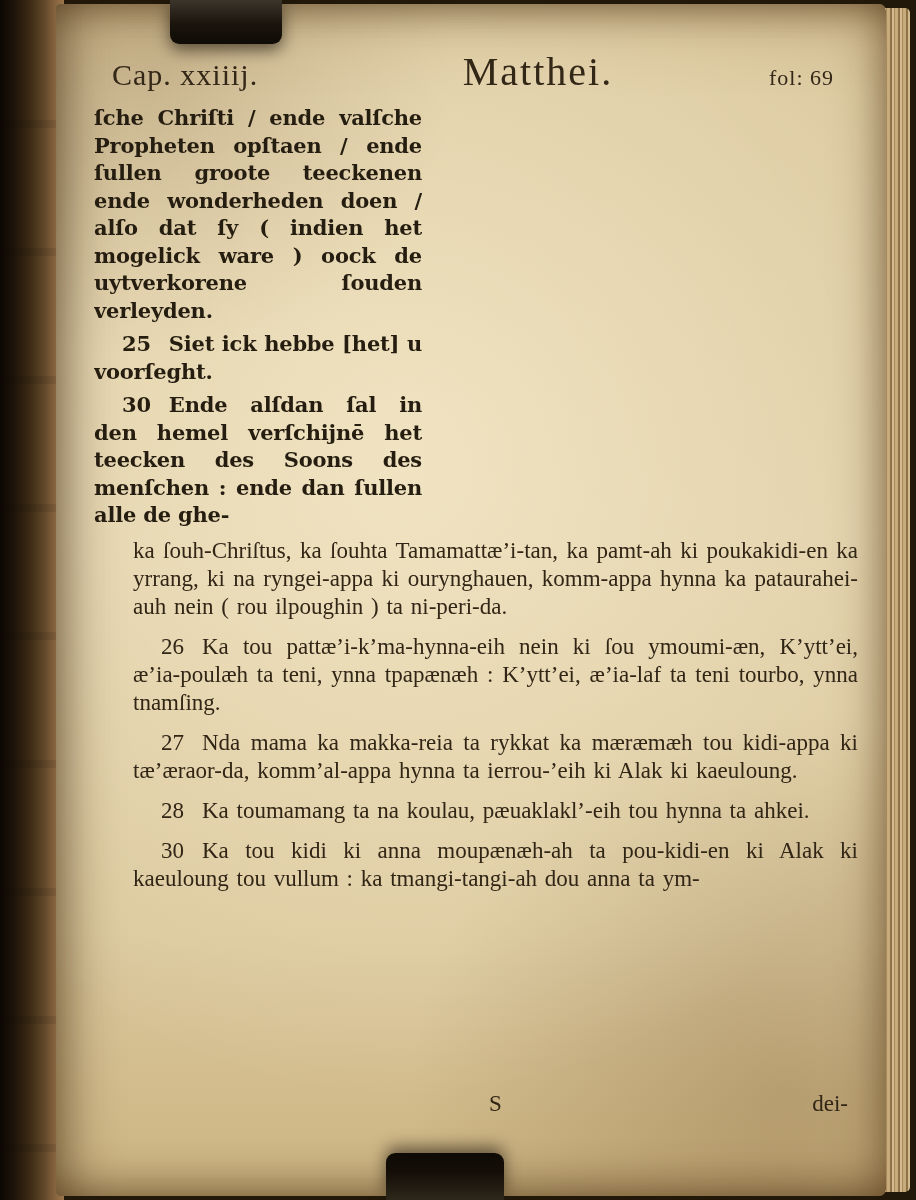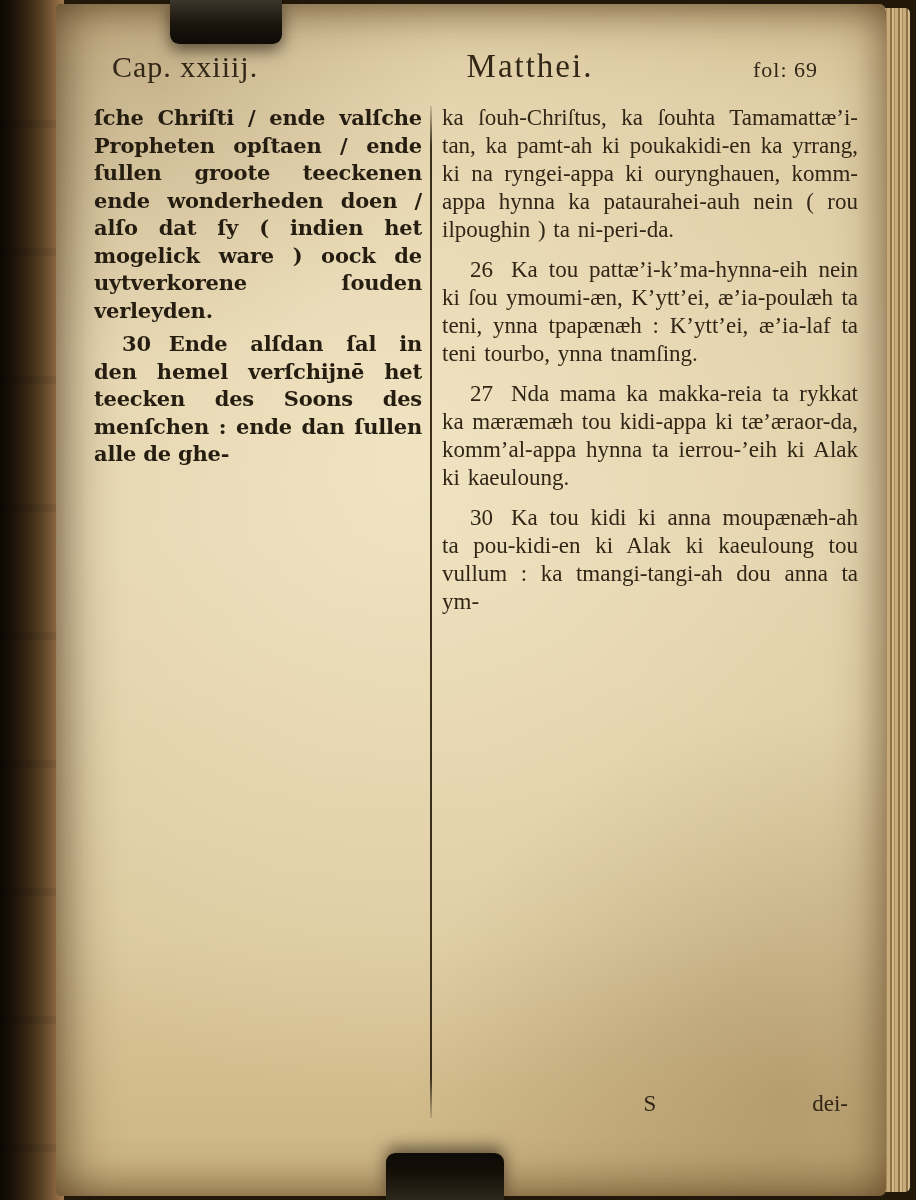--- a/index.html
+++ b/index.html
@@ -35,46 +35,46 @@
       radial-gradient(60% 40% at 12% 6%, rgba(100,70,30,.25) 0%, rgba(100,70,30,0) 60%),
       linear-gradient(180deg,#d2bc91 0%, #dccaa1 8%, #e0cfa8 45%, #dbc89d 78%, #ccb482 100%);
     box-shadow:
       inset 30px 0 50px -18px rgba(66,42,14,.55),
       inset -26px 0 46px -20px rgba(88,58,24,.5),
       inset 0 26px 42px -22px rgba(70,45,15,.5),
       inset 0 -30px 46px -24px rgba(70,45,15,.45);
   }
   
   .header{
-    position:absolute;left:38px;right:40px;top:44px;
+    position:absolute;left:38px;right:24px;top:44px;
     display:flex;align-items:baseline;color:#332717;z-index:2;
   }
   .header .chapter{font-size:30px;letter-spacing:1px;width:300px;padding-left:18px;}
-  .header .title{font-size:33px;letter-spacing:2px;flex:1;text-align:center;}
+  .header .title{font-size:40px;letter-spacing:2px;flex:1;text-align:center;}
   .header .folio{font-size:22px;letter-spacing:1px;width:170px;text-align:right;padding-right:28px;}
   
   .textblock{
     position:absolute;left:38px;right:28px;top:100px;bottom:78px;
-    display:flex;z-index:2;
+    display:flex;z-index:2;flex-direction:column;
   }
   .col{display:flex;flex-direction:column;overflow:hidden;}
   .col-left{
     width:328px;
     font-family:"DejaVu Serif", serif;font-weight:700;
     font-size:21px;line-height:27.5px;letter-spacing:-0.2px;
     color:#251d10;text-align:justify;
   }
   .rule{
     width:2px;margin:2px 10px 0 8px;
     background:linear-gradient(180deg, rgba(55,42,24,.15) 0%, #3a2e1b 4%, #3a2e1b 96%, rgba(55,42,24,.15) 100%);
   }
   .col-right{
     flex:1;
     font-size:23px;line-height:28px;word-spacing:2px;
-    color:#31261６;color:#312616;text-align:justify;
+    color:#31261６;color:#312616;text-align:justify;margin-left:39px;
   }
   .para{margin:0 0 6px 0;}
   .col-right .para{margin:0 0 12px 0;}
   .para.verse{text-indent:28px;}
   .vnum{margin-right:18px;}
   
   .catchrow{margin-top:auto;}
   .catchrow-right{display:grid;grid-template-columns:1fr auto 1fr;align-items:baseline;}
   .catchrow-right .sig{grid-column:2;}
   .catchrow-right .catch{justify-self:end;padding-right:10px;}
@@ -103,32 +103,34 @@
     <span class="chapter">Cap. xxiiij.</span>
     <span class="title">Matthei.</span>
     <span class="folio">fol: 69</span>
   </div>
 
   <div class="textblock">
 
     <div class="col col-left">
       <div id="left-paras">
           <p class="para">ſche Chriſti / ende valſche Propheten opſtaen / ende ſullen groote teeckenen ende wonderheden doen / alſo dat ſy ( indien het mogelick ware ) oock de uytverkorene ſouden verleyden.</p>
+          <p class="para verse"><span class="vnum">25</span>Siet ick hebbe [het] u voorſeght.</p>
           <p class="para verse"><span class="vnum">30</span>Ende alſdan ſal in den hemel verſchijnē het teecken des Soons des menſchen : ende dan ſullen alle de ghe-</p>
         </div>
 
     </div>
 
     <div class="rule"></div>
 
     <div class="col col-right">
       <div id="right-paras">
           <p class="para">ka ſouh-Chriſtus, ka ſouhta Tamamattæ’i-tan, ka pamt-ah ki poukakidi-en ka yrrang, ki na ryngei-appa ki ourynghauen, komm-appa hynna ka pataurahei-auh nein ( rou ilpoughin ) ta ni-peri-da.</p>
           <p class="para verse"><span class="vnum">26</span>Ka tou pattæ’i-k’ma-hynna-eih nein ki ſou ymoumi-æn, K’ytt’ei, æ’ia-poulæh ta teni, ynna tpapænæh : K’ytt’ei, æ’ia-laf ta teni tourbo, ynna tnamſing.</p>
           <p class="para verse"><span class="vnum">27</span>Nda mama ka makka-reia ta rykkat ka mæræmæh tou kidi-appa ki tæ’æraor-da, komm’al-appa hynna ta ierrou-’eih ki Alak ki kaeuloung.</p>
+          <p class="para verse"><span class="vnum">28</span>Ka toumamang ta na koulau, pæuaklakl’-eih tou hynna ta ahkei.</p>
           <p class="para verse"><span class="vnum">30</span>Ka tou kidi ki anna moupænæh-ah ta pou-kidi-en ki Alak ki kaeuloung tou vullum : ka tmangi-tangi-ah dou anna ta ym-</p>
         </div>
       <div class="catchrow catchrow-right">
         <span></span>
         <span class="sig">S</span>
         <span class="catch">dei-</span>
       </div>
     </div>
 
   </div>

